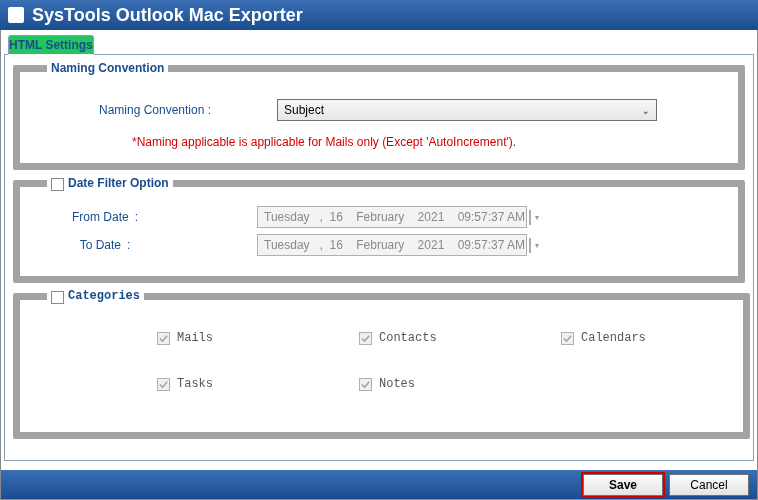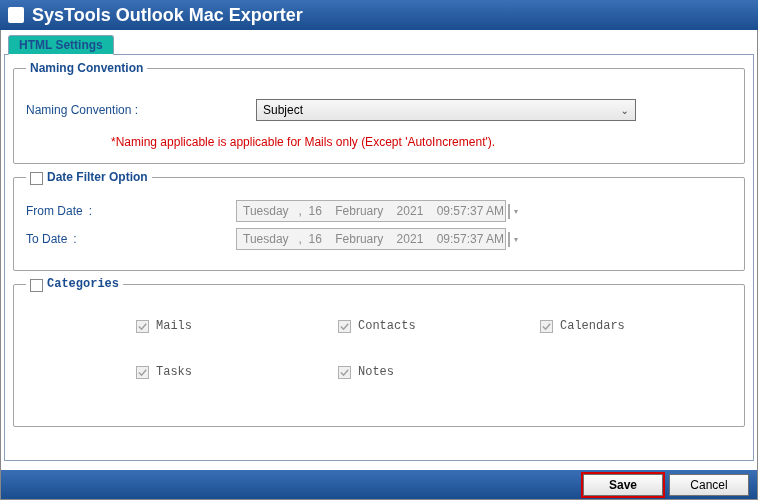--- a/index.html
+++ b/index.html
@@ -38,44 +38,44 @@
     padding: 4px;
   }
   .tab-header {
     position: relative;
     height: 21px;
   }
   .tab {
     position: absolute;
     top: 1px;
     left: 3px;
-    background: #14b8a6;
+    background: #22c55e;
     border: 1px solid #8a9fb8;
     border-bottom: 1px solid #fff;
-    padding: 2px 10px;
+    padding: 2px 0;
     font-size: 12px;
     color: #1a4d8f;
     font-weight: bold;
     border-top-left-radius: 3px;
     border-top-right-radius: 3px;
     z-index: 2;
   }
   .tab-body {
     border: 1px solid #8a9fb8;
     position: absolute;
     top: 24px;
     left: 3px;
     right: 3px;
     bottom: 9px;
     padding: 6px 8px 8px 8px;
   }
   fieldset.group {
-    border: 1px solid #a3a3a3;
+    border: 7px solid #a3a3a3;
     border-radius: 2px;
-    padding: 10px 12px 14px 12px;
+    padding: 10px 12px 14px 27px;
     margin-bottom: 6px;
     position: relative;
   }
   fieldset.group > legend {
     color: #1a4d8f;
     font-weight: bold;
     font-size: 12px;
     padding: 0 4px;
     display: flex;
     align-items: center;
@@ -91,21 +91,21 @@
     top: 1px;
   }
   .row {
     display: flex;
     align-items: center;
     margin: 6px 0;
   }
   .lbl {
     color: #1a4d8f;
     width: 170px;
-    text-align: left;
+    text-align: center;
     padding-right: 14px;
   }
   .select {
     flex: 0 0 380px;
     height: 22px;
     border: 1px solid #707070;
     background: linear-gradient(to bottom, #f7f7f7, #e6e6e6);
     display: flex;
     align-items: center;
     justify-content: space-between;

